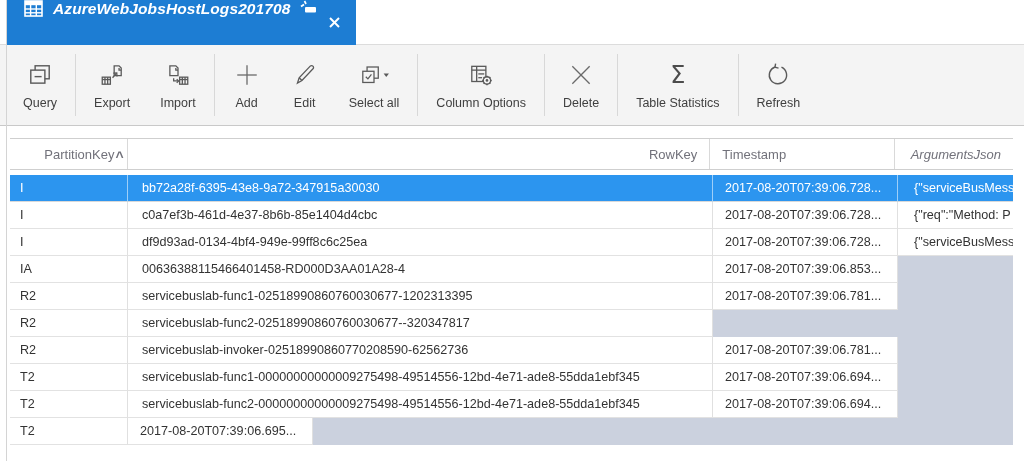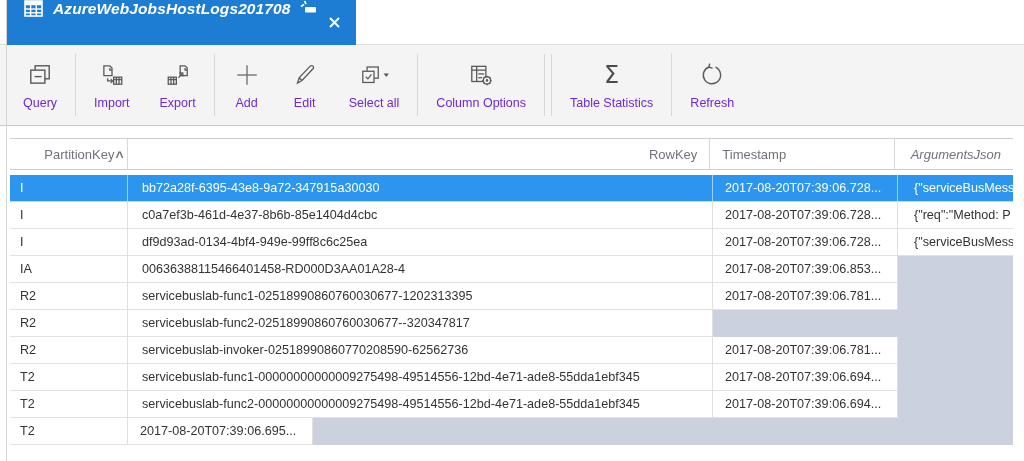--- a/index.html
+++ b/index.html
@@ -23,21 +23,21 @@
   
   .toolbar {
     height:81px; background:#f4f4f4; border-bottom:1px solid #c9c9c9;
     display:flex; align-items:stretch; padding-left:8px;
   }
   .tbtn {
     display:flex; flex-direction:column; align-items:center; justify-content:center;
     gap:7px; padding:0 15px; cursor:pointer; min-width:58px;
   }
   .ticon { height:28px; display:flex; align-items:center; justify-content:center; }
-  .tlabel { font-size:12.5px; color:#6d28d9; white-space:nowrap; }
+  .tlabel { font-size:12.5px; color:#404040; white-space:nowrap; }
   .tsep { width:1px; background:#d8d8d8; margin:9px 3px; }
   .sigma { font-family:"DejaVu Sans", sans-serif; font-size:24px; color:#4c4c4c; line-height:24px; }
 
   
   .table { position:absolute; left:10px; top:138px; width:1003px; font-size:13px; }
   .thead {
     display:flex; height:32px; border-top:1px solid #cfcfcf; border-bottom:1px solid #cfcfcf;
     color:#71717a;
   }
   .th { display:flex; align-items:center; padding:0 12px; border-right:1px solid #d9d9d9; }
@@ -106,47 +106,47 @@
       </svg>
     </span>
     <span class="tlabel">Query</span>
   </div>
 
   <div class="tsep"></div>
 
   <div class="tbtn">
     <span class="ticon">
       <svg width="26" height="26" viewBox="0 0 24 24" fill="none" stroke="#5a5a5a" stroke-width="1.2">
+        <rect x="3" y="14" width="7.5" height="6.5"></rect>
+        <line x1="3" y1="16.2" x2="10.5" y2="16.2"></line>
+        <line x1="5.5" y1="14" x2="5.5" y2="20.5"></line>
+        <line x1="8" y1="14" x2="8" y2="20.5"></line>
+        <path d="M12.5 14.5 L16 10.5"></path>
+        <path d="M13.2 10.2 L16.4 10 L16.6 13.4"></path>
+        <path d="M14 3.5 h4.5 l2 2 v7 h-6.5 z"></path>
+        <path d="M18.5 5.5 v2 h2"></path>
+      </svg>
+    </span>
+    <span class="tlabel">Export</span>
+  </div>
+
+  <div class="tbtn">
+    <span class="ticon">
+      <svg width="26" height="26" viewBox="0 0 24 24" fill="none" stroke="#5a5a5a" stroke-width="1.2">
         <path d="M4.5 3.5 h5.5 l2 2 v7 h-7.5 z"></path>
         <path d="M10 5.5 v2 h2"></path>
         <path d="M8 15 v2.5 h4"></path>
         <path d="M10.8 15.8 L12.6 17.5 L10.8 19.2"></path>
         <rect x="13.5" y="14" width="7.5" height="6.5"></rect>
         <line x1="13.5" y1="16.2" x2="21" y2="16.2"></line>
         <line x1="16" y1="14" x2="16" y2="20.5"></line>
         <line x1="18.5" y1="14" x2="18.5" y2="20.5"></line>
       </svg>
     </span>
     <span class="tlabel">Import</span>
-  </div>
-
-  <div class="tbtn">
-    <span class="ticon">
-      <svg width="26" height="26" viewBox="0 0 24 24" fill="none" stroke="#5a5a5a" stroke-width="1.2">
-        <rect x="3" y="14" width="7.5" height="6.5"></rect>
-        <line x1="3" y1="16.2" x2="10.5" y2="16.2"></line>
-        <line x1="5.5" y1="14" x2="5.5" y2="20.5"></line>
-        <line x1="8" y1="14" x2="8" y2="20.5"></line>
-        <path d="M12.5 14.5 L16 10.5"></path>
-        <path d="M13.2 10.2 L16.4 10 L16.6 13.4"></path>
-        <path d="M14 3.5 h4.5 l2 2 v7 h-6.5 z"></path>
-        <path d="M18.5 5.5 v2 h2"></path>
-      </svg>
-    </span>
-    <span class="tlabel">Export</span>
   </div>
 
   <div class="tsep"></div>
 
   <div class="tbtn">
     <span class="ticon">
       <svg width="26" height="26" viewBox="0 0 24 24" stroke="#6a6a6a" stroke-width="1.2">
         <line x1="12" y1="3" x2="12" y2="21"></line>
         <line x1="3" y1="12" x2="21" y2="12"></line>
       </svg>
@@ -198,20 +198,29 @@
           <line x1="20.6" y1="13.9" x2="19.6" y2="14.9"></line>
           <line x1="15.4" y1="19.1" x2="14.4" y2="20.1"></line>
         </g>
       </svg>
     </span>
     <span class="tlabel">Column Options</span>
   </div>
 
   <div class="tsep"></div>
 
+  <div class="tbtn">
+    <span class="ticon">
+      <svg width="26" height="26" viewBox="0 0 24 24" stroke="#6a6a6a" stroke-width="1.2">
+        <line x1="4" y1="4" x2="20" y2="20"></line>
+        <line x1="20" y1="4" x2="4" y2="20"></line>
+      </svg>
+    </span>
+    <span class="tlabel">Delete</span>
+  </div>
 
   <div class="tsep"></div>
 
   <div class="tbtn">
     <span class="ticon sigma">Σ</span>
     <span class="tlabel">Table Statistics</span>
   </div>
 
   <div class="tsep"></div>
 

